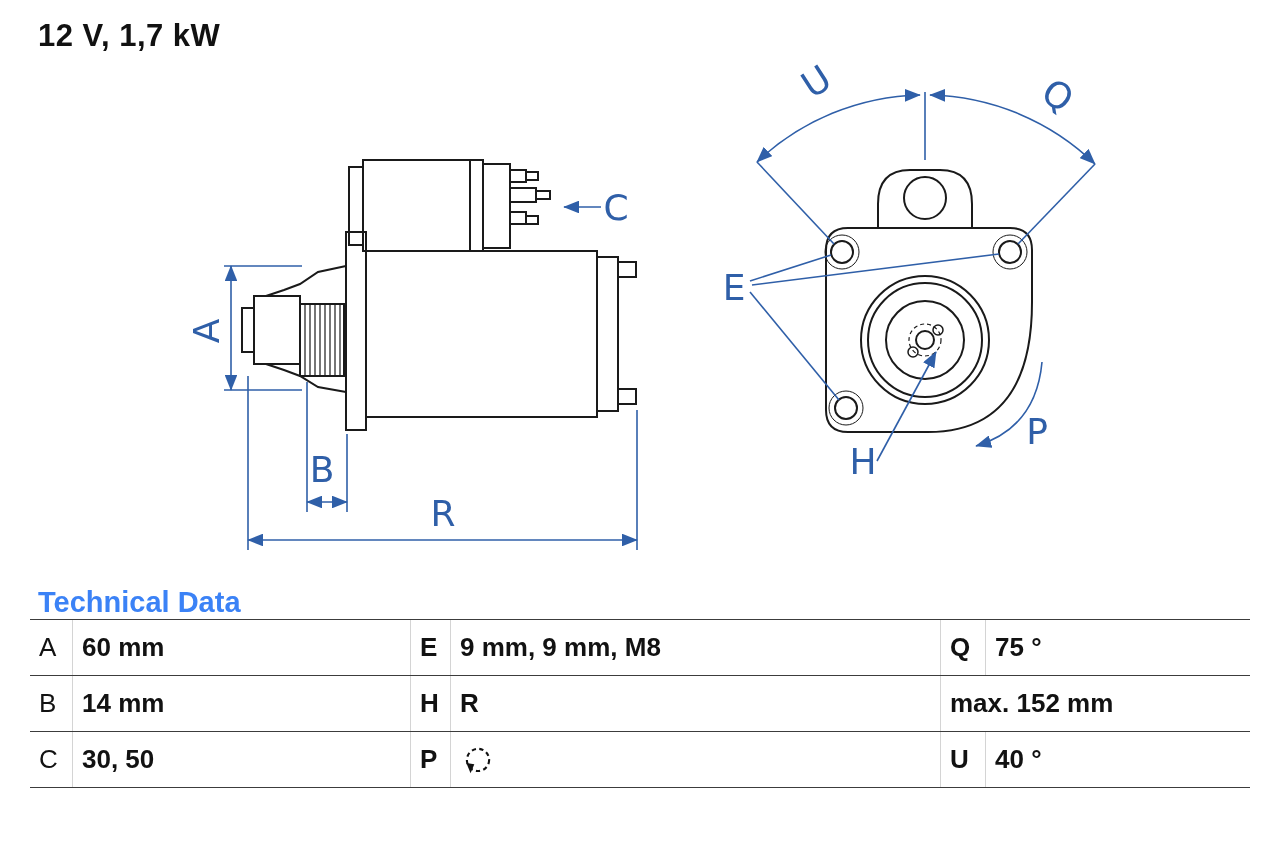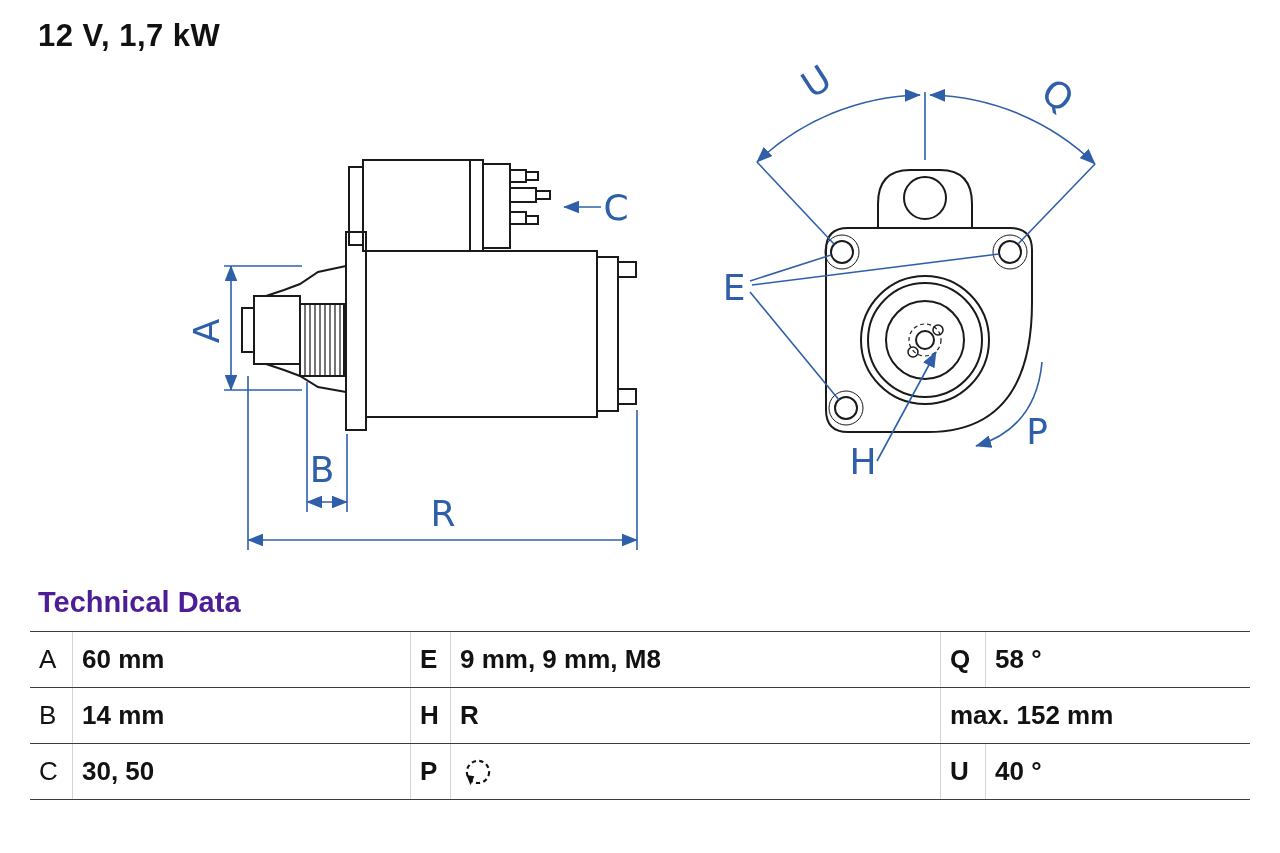--- a/index.html
+++ b/index.html
@@ -10,22 +10,22 @@
     position: absolute; left: 38px; top: 18px;
     font-size: 31px; font-weight: 700; color: #111;
     letter-spacing: 0.5px;
   }
 
   svg.drawing { position: absolute; left: 0; top: 0; }
   svg.drawing text { font-family: "DejaVu Sans", "Liberation Sans", sans-serif; }
 
   .tech-section { position: absolute; left: 30px; top: 586px; width: 1220px; }
   .tech-heading {
-    font-size: 29px; font-weight: 700; color: #4c1d95;
-    padding-left: 8px; margin-bottom: 12px;
+    font-size: 29px; font-weight: 700; color: #3b82f6;
+    padding-left: 8px; 
   }
   .spec-table { border-bottom: 1px solid #3c3c3c; }
   .spec-row {
     display: grid;
     grid-template-columns: 42px 338px 40px 490px 45px 265px;
     border-top: 1px solid #3c3c3c;
   }
   .cell {
     height: 55px; display: flex; align-items: center;
     padding-left: 9px; box-sizing: border-box;
@@ -165,21 +165,21 @@
     <div class="tech-heading">Technical Data</div>
 
     <div class="spec-table">
 
       <div class="spec-row">
         <div class="cell key">A</div>
         <div class="cell val">60 mm</div>
         <div class="cell key">E</div>
         <div class="cell val">9 mm, 9 mm, M8</div>
         <div class="cell key">Q</div>
-        <div class="cell val">58 °</div>
+        <div class="cell val">75 °</div>
       </div>
 
       <div class="spec-row">
         <div class="cell key">B</div>
         <div class="cell val">14 mm</div>
         <div class="cell key">H</div>
         <div class="cell key">R</div>
         <div class="cell val">max. 152 mm</div>
       </div>
 

